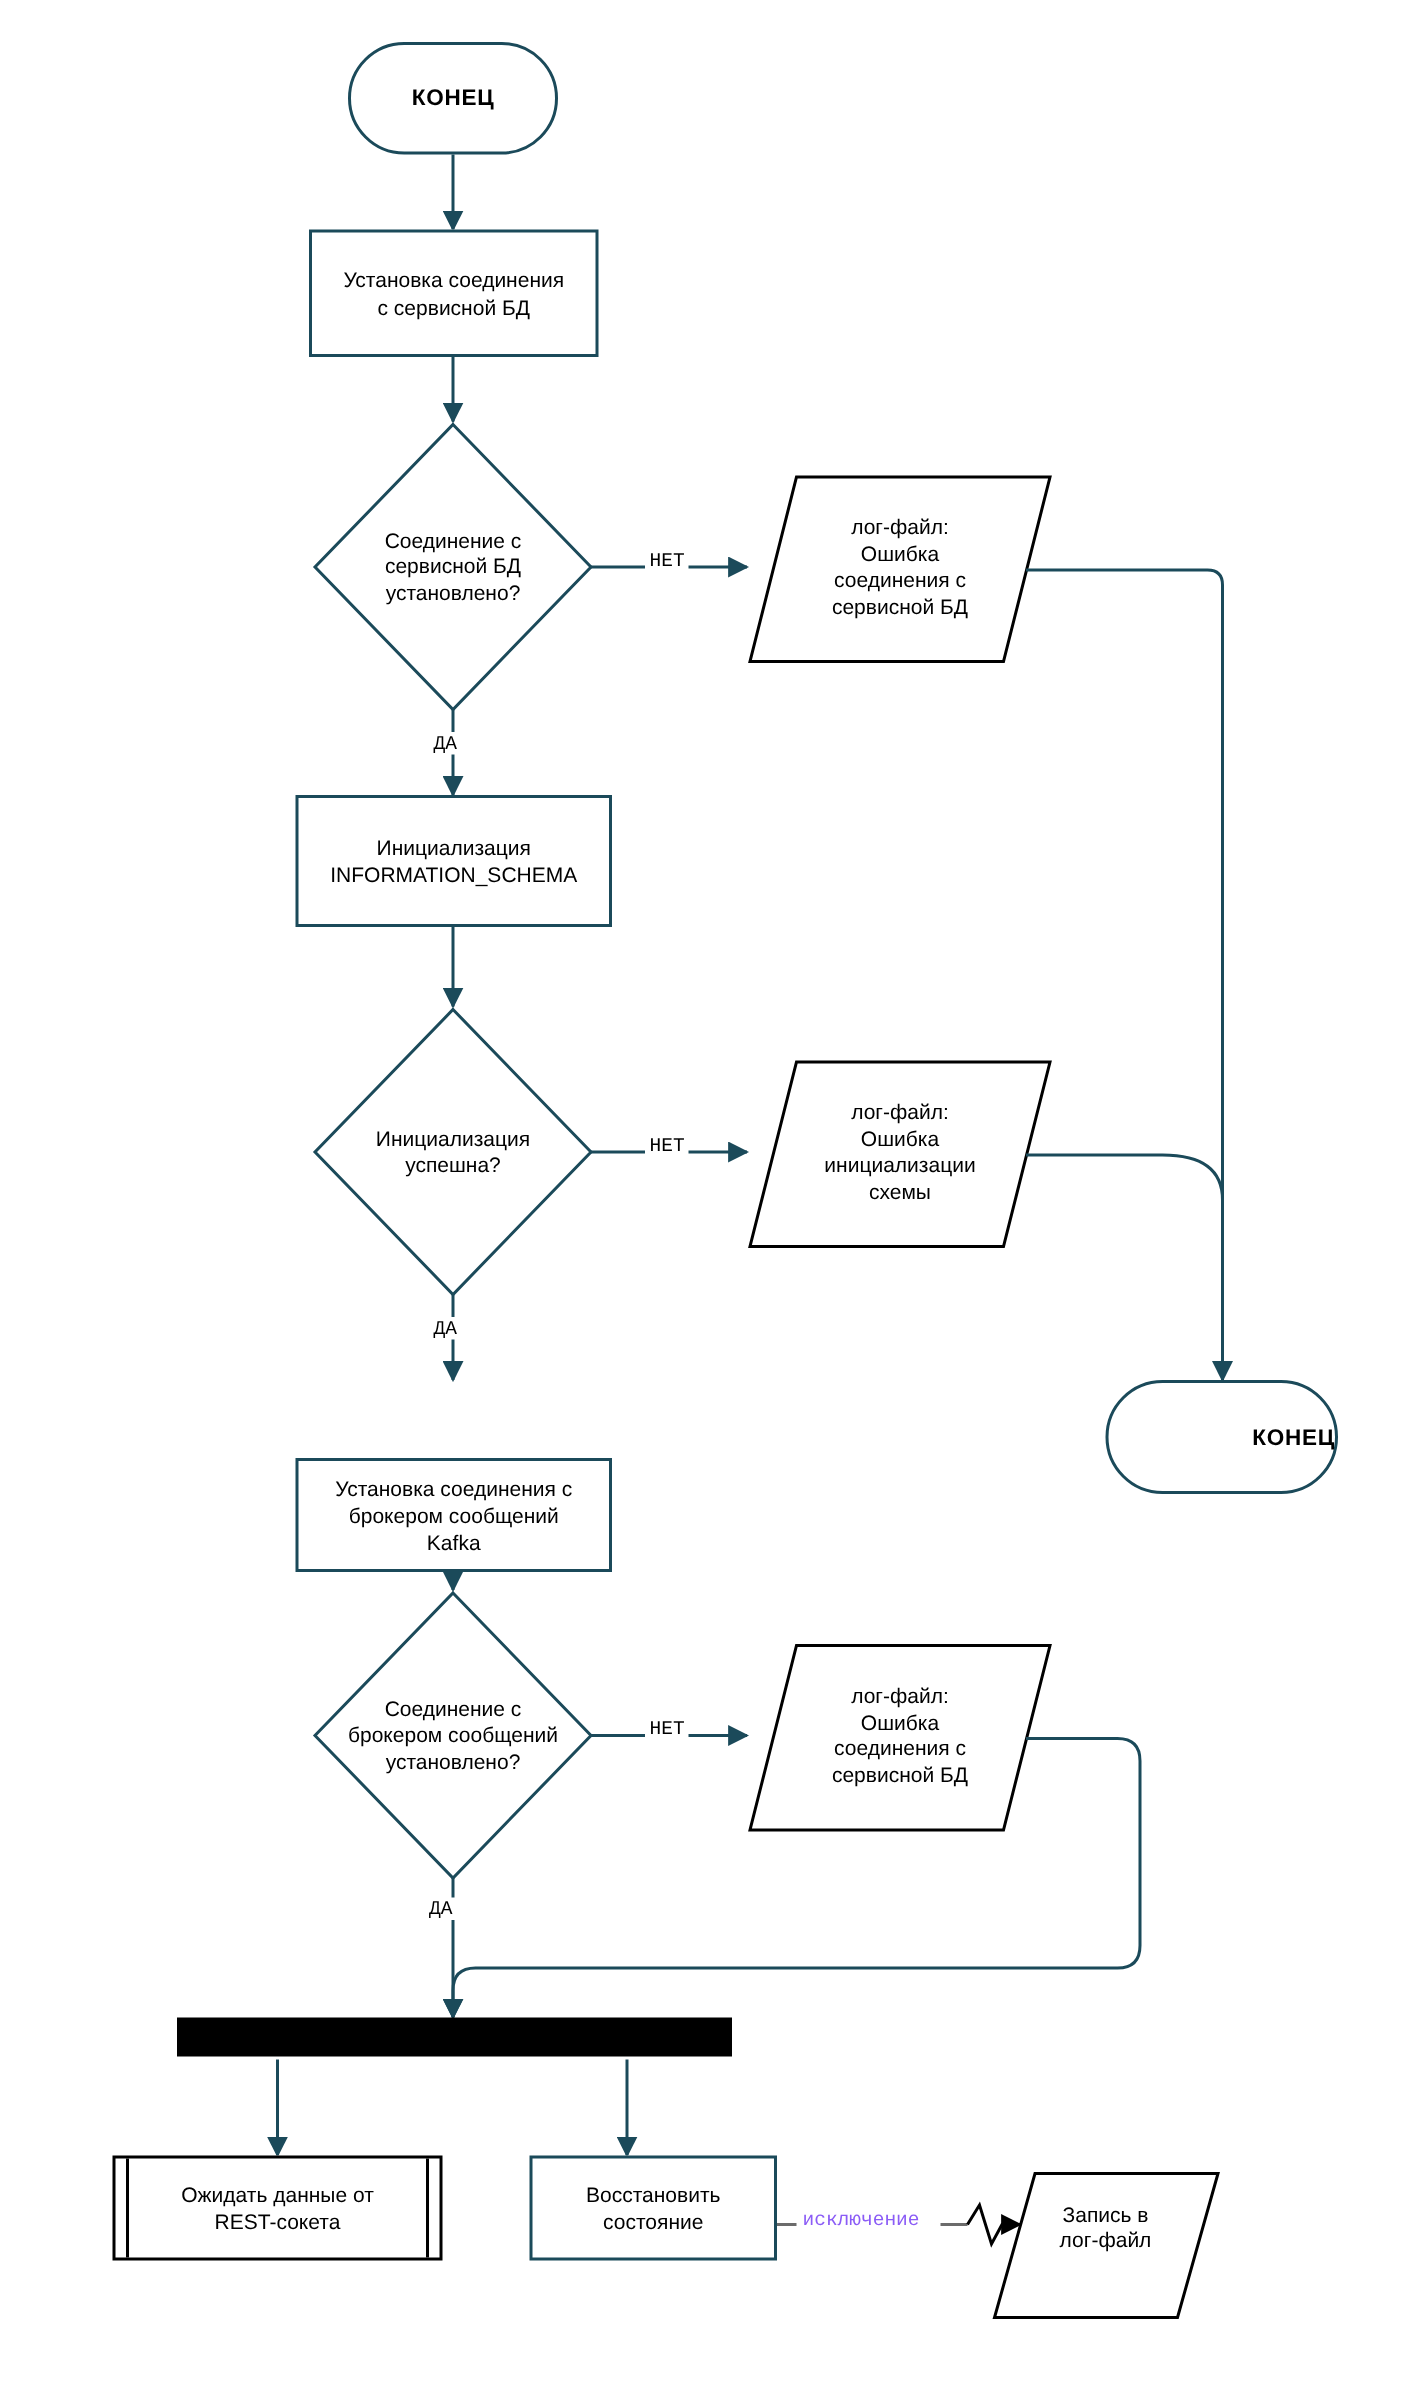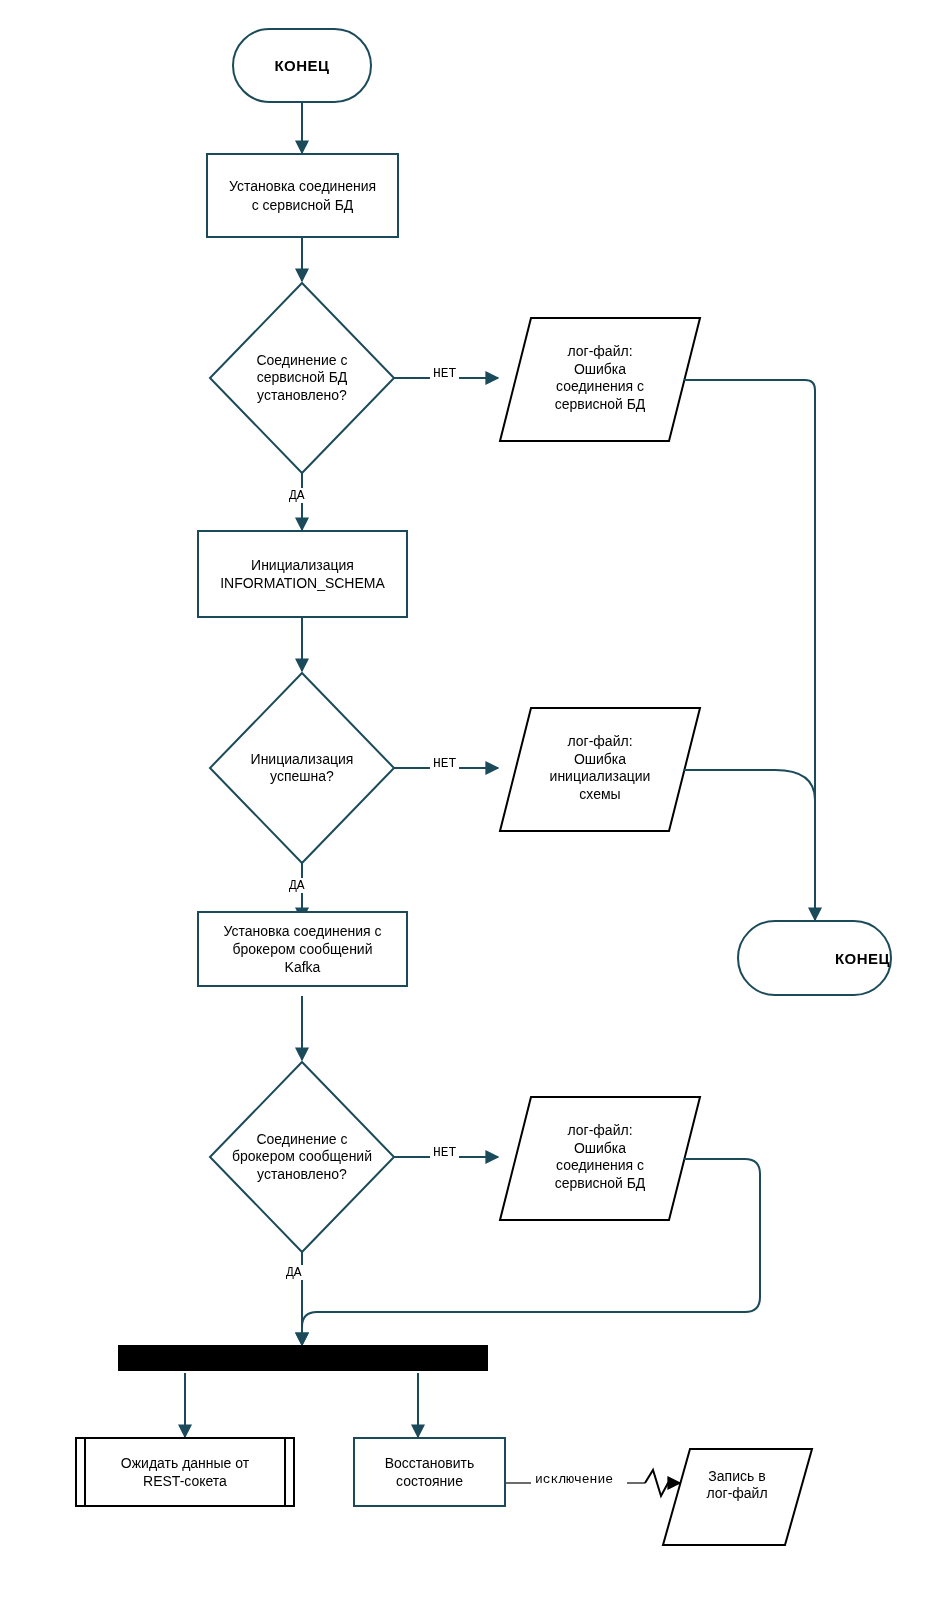--- a/index.html
+++ b/index.html
@@ -76,43 +76,43 @@
 <div class="lbl" style="left:510px;top:333px;width:180px;height:90px;font-size:14px;">лог-файл:<br>Ошибка<br>соединения с<br>сервисной БД</div>
 
 <div class="node process" style="left:197px;top:530px;width:211px;height:88px;padding:4px;">
   <span>Инициализация<br>INFORMATION_SCHEMA</span>
 </div>
 
 <div class="lbl" style="left:210px;top:733px;width:184px;height:70px;font-size:14px;">Инициализация<br>успешна?</div>
 
 <div class="lbl" style="left:510px;top:723px;width:180px;height:90px;font-size:14px;">лог-файл:<br>Ошибка<br>инициализации<br>схемы</div>
 
-<div class="node process" style="left:197px;top:911px;width:211px;height:76px;padding:4px;">
+<div class="node process" style="left:197px;top:972px;width:211px;height:76px;padding:4px;">
   <span>Установка соединения с<br>брокером сообщений<br>Kafka</span>
 </div>
 
 <div class="lbl" style="left:205px;top:1112px;width:194px;height:90px;font-size:14px;">Соединение с<br>брокером сообщений<br>установлено?</div>
 
 <div class="lbl" style="left:510px;top:1112px;width:180px;height:90px;font-size:14px;">лог-файл:<br>Ошибка<br>соединения с<br>сервисной БД</div>
 
 <div class="node terminator" style="left:737px;top:920px;width:155px;height:76px;justify-content:flex-end;">
   <span>КОНЕЦ</span>
 </div>
 
 <div class="bar" style="left:118px;top:1345px;width:370px;height:26px;"></div>
 
 <div class="node predefined" style="left:75px;top:1437px;width:220px;height:70px;padding:4px 2px;position:absolute;">
   <span>Ожидать данные от<br>REST-сокета</span>
 </div>
 
-<div class="node process" style="left:353px;top:1437px;width:153px;height:70px;padding:18px;">
+<div class="node process" style="left:353px;top:1437px;width:165px;height:70px;padding:18px;">
   <span>Восстановить<br>состояние</span>
 </div>
 
 <div class="lbl" style="left:672px;top:1462px;width:130px;height:46px;font-size:14px;">Запись в<br>лог-файл</div>
 
 <div class="edge-label" style="left:430px;top:366px;">НЕТ</div>
 <div class="edge-label" style="left:286px;top:488px;">ДА</div>
 <div class="edge-label" style="left:430px;top:756px;">НЕТ</div>
 <div class="edge-label" style="left:286px;top:878px;">ДА</div>
 <div class="edge-label" style="left:430px;top:1145px;">НЕТ</div>
 <div class="edge-label" style="left:283px;top:1265px;">ДА</div>
-<div class="edge-label" style="left:532px;top:1472px;font-size:13px;color:#000000;">исключение</div>
+<div class="edge-label" style="left:532px;top:1472px;font-size:13px;color:#8b5cf6;">исключение</div>
 
 </body></html>

